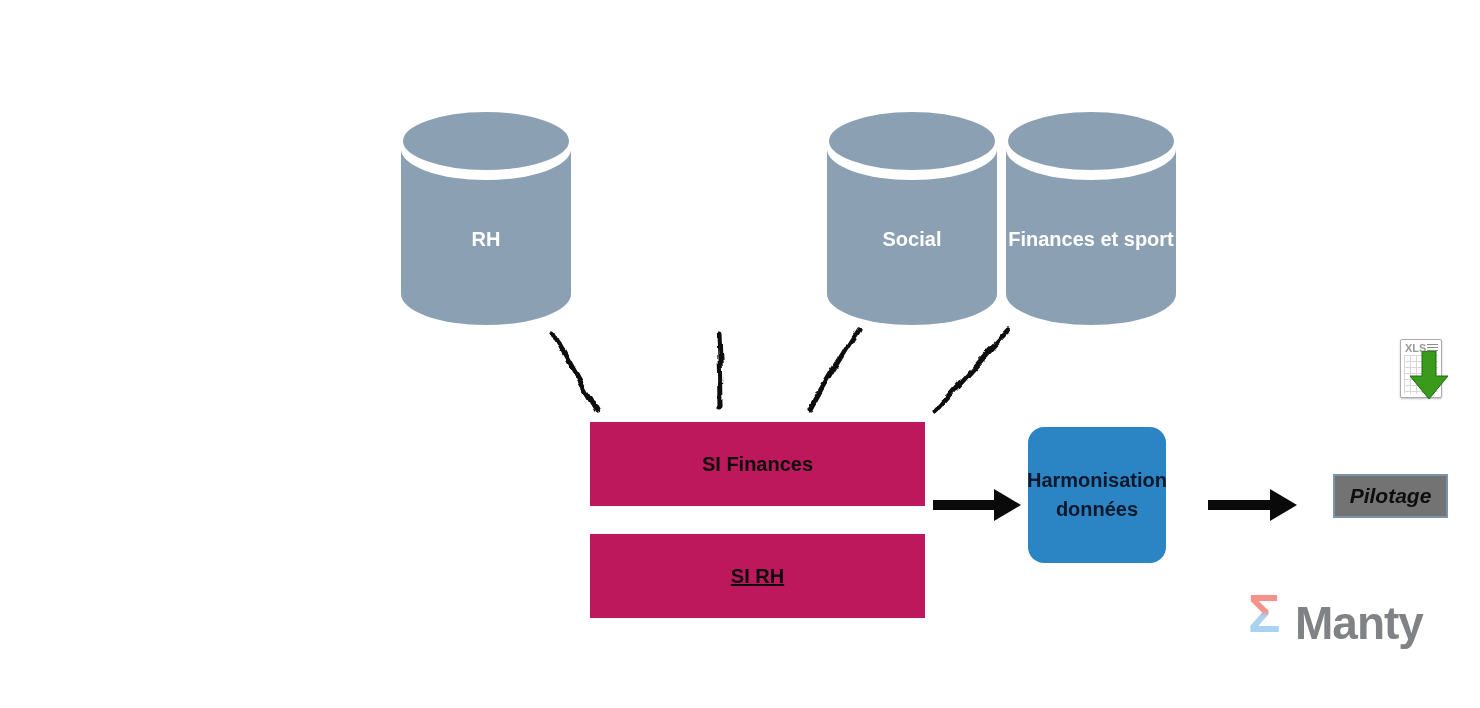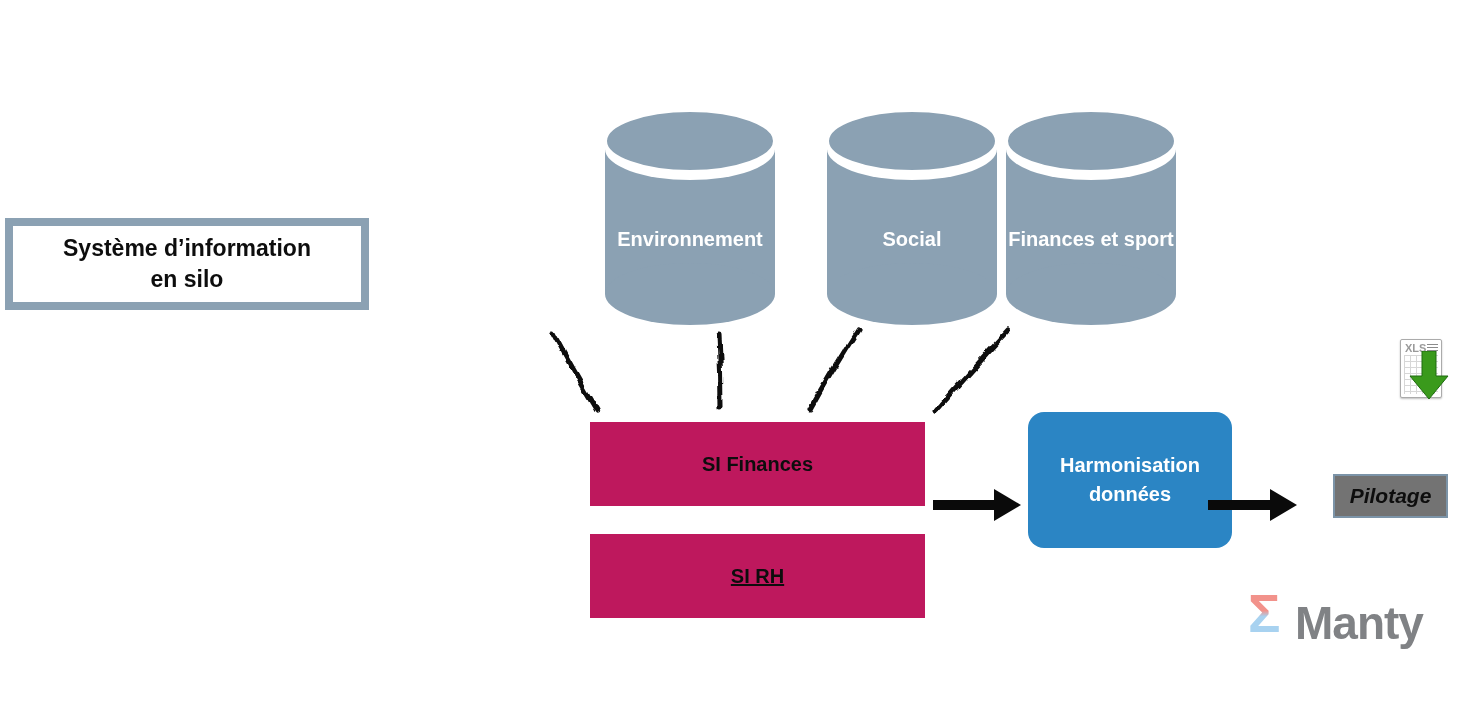--- a/index.html
+++ b/index.html
@@ -30,24 +30,24 @@
   
   .tool-box{
     position:absolute;left:590px;width:335px;height:84px;background:#be185d;
     display:flex;align-items:center;justify-content:center;
     font-weight:bold;font-size:20px;color:#0d0d0d;
   }
   .tool-finances{top:422px;} .tool-rh{top:534px;text-decoration:underline;}
 
   
   .harmonisation-box{
-    position:absolute;left:1028px;top:412px;width:204px;height:136px;
+    position:absolute;left:1028px;top:427px;width:138px;height:136px;
     background:#2B85C4;border-radius:16px;
     display:flex;align-items:center;justify-content:center;text-align:center;
-    color:#ffffff;font-weight:bold;font-size:20px;line-height:1.45;
+    color:#0f172a;font-weight:bold;font-size:20px;line-height:1.45;
   }
 
   
   .pilotage-box{
     position:absolute;left:1333px;top:474px;width:115px;height:44px;
     background:#737373;border:2px solid #7C94A8;box-sizing:border-box;
     display:flex;align-items:center;justify-content:center;
     font-weight:bold;font-size:21px;color:#0d0d0d;font-style:italic;
   }
 
@@ -112,30 +112,26 @@
       </filter>
       <linearGradient id="siggrad" x1="0" y1="0" x2="0" y2="1">
         <stop offset="0" stop-color="#F2928B"></stop>
         <stop offset="0.46" stop-color="#F2928B"></stop>
         <stop offset="0.56" stop-color="#A8D2F0"></stop>
         <stop offset="1" stop-color="#A8D2F0"></stop>
       </linearGradient>
     </defs>
   </svg>
 
-  <div class="caption-box caption-silo">
-    <span class="multiline">Système d’information
-en silo</span>
-  </div>
 
-  <div class="cylinder cyl-env">
+  <div class="cylinder cyl-rh">
     <svg width="172" height="234" viewBox="0 0 172 234">
         <use href="#cylshape"></use>
       </svg>
-    <div class="cyl-label">Environnement</div>
+    <div class="cyl-label">RH</div>
   </div>
   <div class="cylinder cyl-soc">
     <svg width="172" height="234" viewBox="0 0 172 234">
         <use href="#cylshape"></use>
       </svg>
     <div class="cyl-label">Social</div>
   </div>
   <div class="cylinder cyl-jeu">
     <svg width="172" height="234" viewBox="0 0 172 234">
         <use href="#cylshape"></use>

